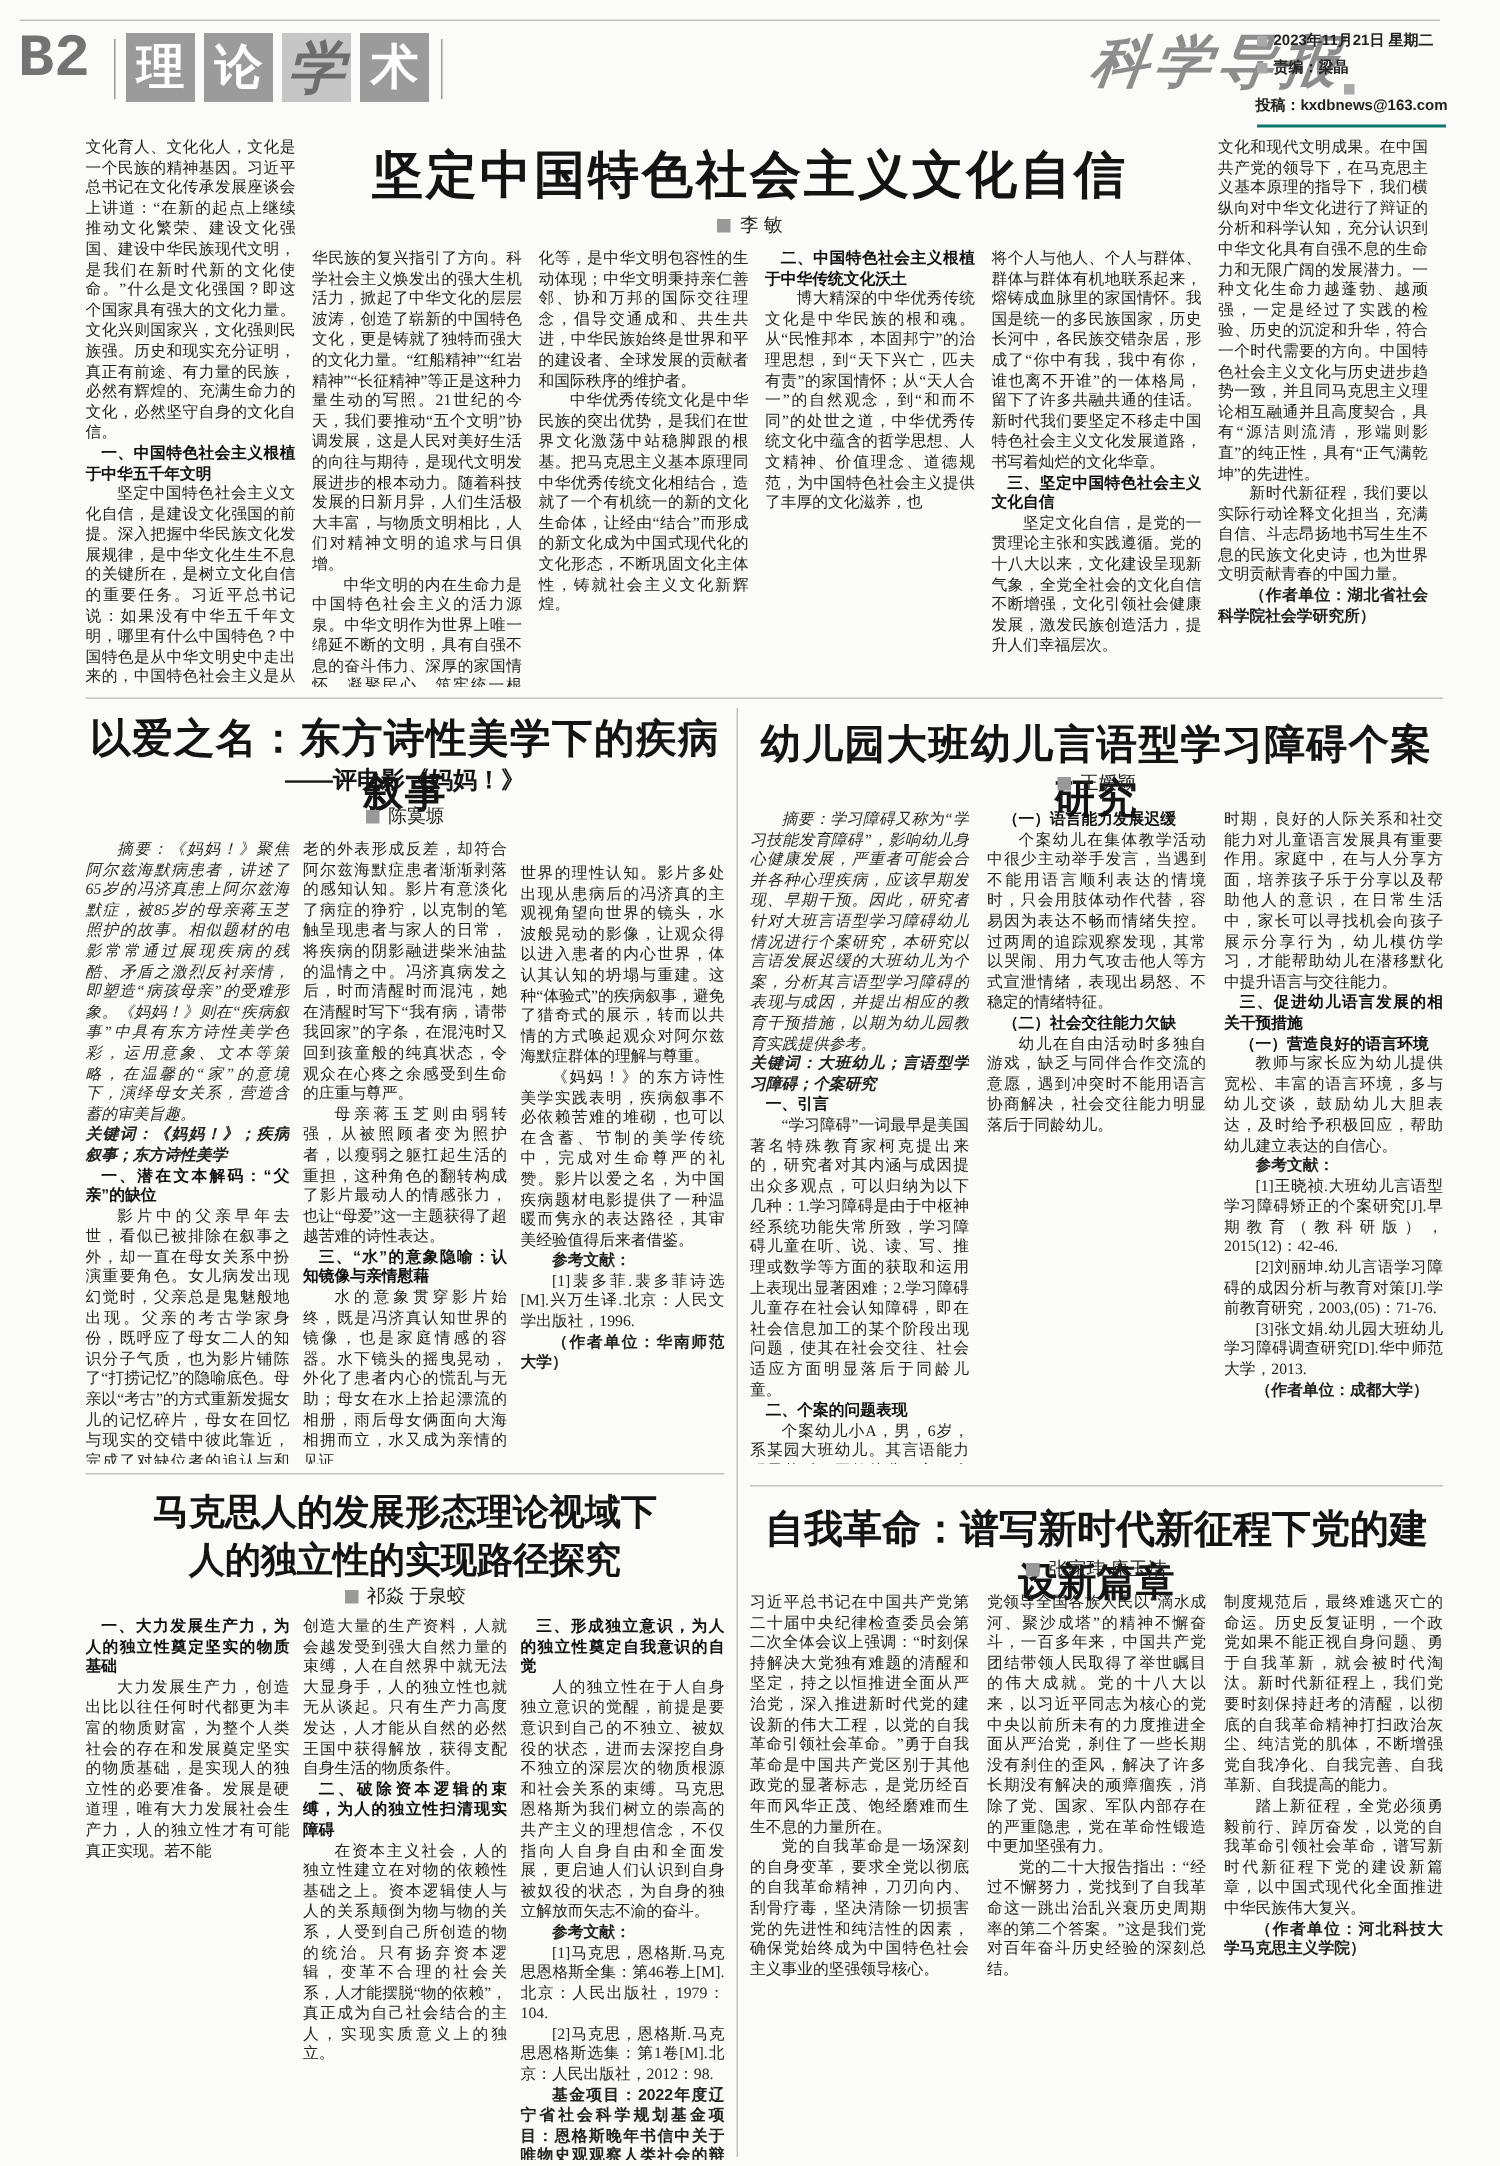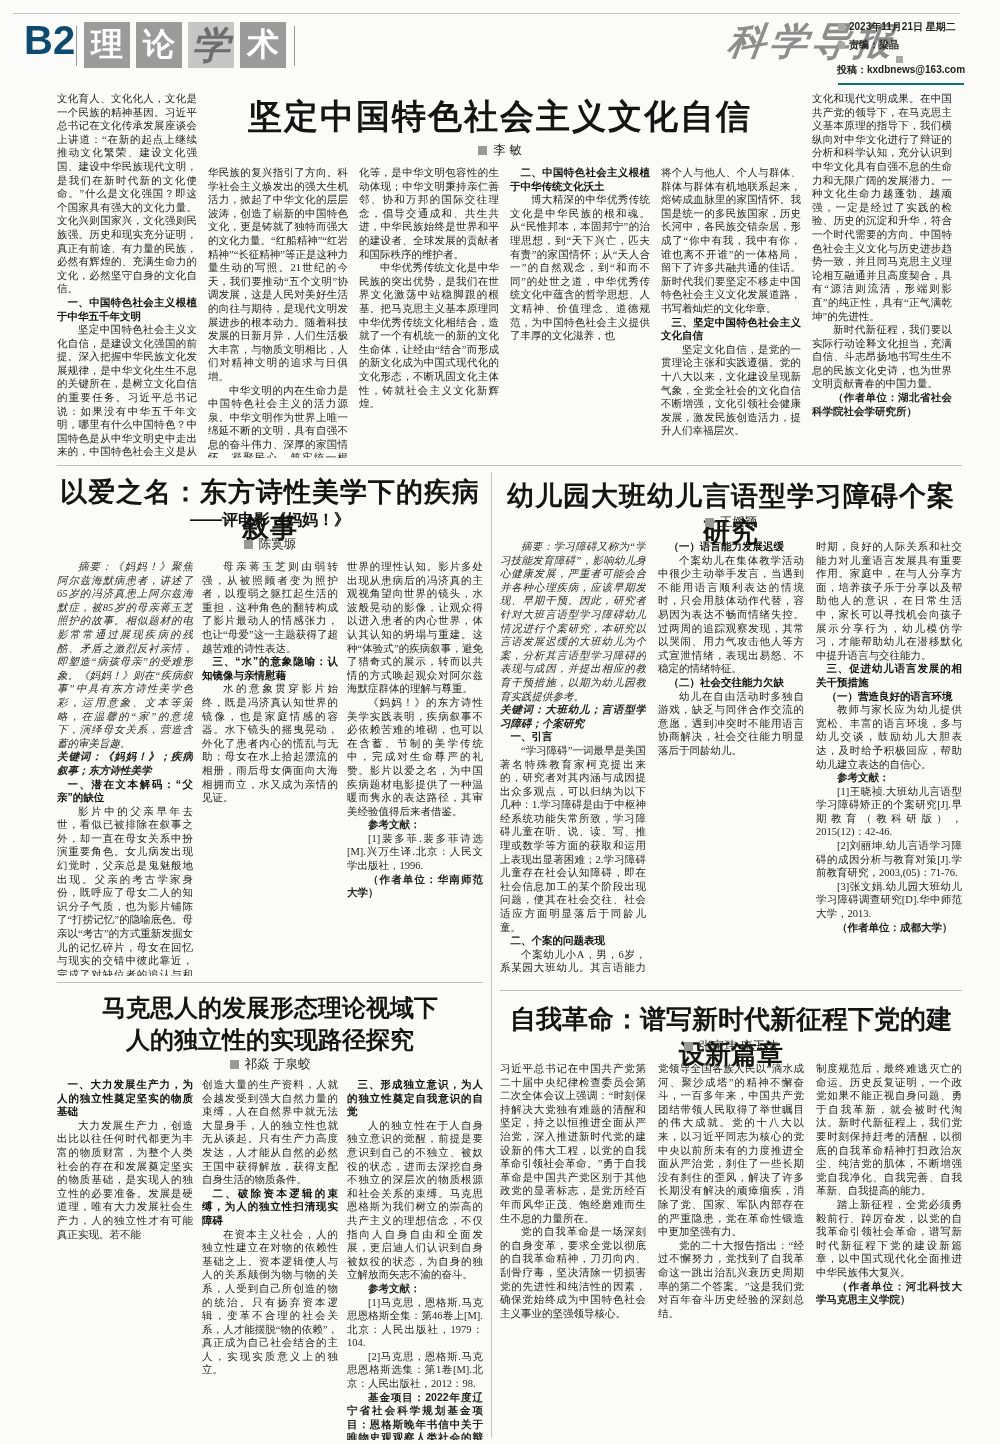--- a/index.html
+++ b/index.html
@@ -1,21 +1,21 @@
 <!DOCTYPE html>
 <html><head>
 <meta charset="utf-8">
 <style>
   html,body{margin:0;padding:0;background:#e8e8e6;}
   .page{position:relative;width:1000px;height:1444px;background:#fbfbf9;margin:0 auto;
         font-family:"Liberation Serif",serif;color:#1c1c1c;overflow:hidden;}
   .rule{position:absolute;background:#c2c2c0;}
   
   .pageno{position:absolute;left:12px;top:18px;font-size:40px;font-weight:bold;
-          font-family:Liberation Sans, sans-serif;color:#0c4a6e;margin-left:12px;}
+          font-family:Liberation Mono, monospace;color:#737373;}
   .mast-vline{position:absolute;width:1px;background:#9a9a9a;}
   .secbox-wrap{position:absolute;left:84px;top:22px;display:flex;gap:6px;}
   .secbox{width:46px;height:46px;background:#9b9b9b;color:#fff;display:flex;align-items:center;
           justify-content:center;font-size:32px;font-weight:bold;font-family:"Liberation Sans",sans-serif;}
   .secbox.calli{background:#c6c6c6;color:#6d6d6d;font-family:"Liberation Serif",serif;
           font-style:italic;font-size:38px;transform:none;}
   .papername{position:absolute;left:728px;top:16px;width:115px;font-size:38px;font-weight:bold;
           font-style:italic;color:#8d8d8d;letter-spacing:4px;white-space:nowrap;
           font-family:"Liberation Serif",serif;transform:skewX(-8deg);}
   .infoblock{position:absolute;left:838px;top:20px;width:126px;font-size:10px;font-weight:bold;
@@ -115,25 +115,26 @@
   <div class="byline" style="left:57px;top:536px;width:426px;">
     <span class="sq"></span><span>陈寞塬</span>
   </div>
   <div class="col" style="left:57px;top:560px;width:136px;height:416px;">
       <div class="seg-abs">摘要：《妈妈！》聚焦阿尔兹海默病患者，讲述了65岁的冯济真患上阿尔兹海默症，被85岁的母亲蒋玉芝照护的故事。相似题材的电影常常通过展现疾病的残酷、矛盾之激烈反衬亲情，即塑造“病孩母亲”的受难形象。《妈妈！》则在“疾病叙事”中具有东方诗性美学色彩，运用意象、文本等策略，在温馨的“家”的意境下，演绎母女关系，营造含蓄的审美旨趣。</div>
       <div class="seg-kw">关键词：《妈妈！》；疾病叙事；东方诗性美学</div>
       <div class="seg-h">一、潜在文本解码：“父亲”的缺位</div>
       <div class="seg-p">影片中的父亲早年去世，看似已被排除在叙事之外，却一直在母女关系中扮演重要角色。女儿病发出现幻觉时，父亲总是鬼魅般地出现。父亲的考古学家身份，既呼应了母女二人的知识分子气质，也为影片铺陈了“打捞记忆”的隐喻底色。母亲以“考古”的方式重新发掘女儿的记忆碎片，母女在回忆与现实的交错中彼此靠近，完成了对缺位者的追认与和解。</div>
     </div>
   <div class="col" style="left:202px;top:560px;width:136px;height:416px;">
+      <div class="seg-pc">老的外表形成反差，却符合阿尔兹海默症患者渐渐剥落的感知认知。影片有意淡化了病症的狰狞，以克制的笔触呈现患者与家人的日常，将疾病的阴影融进柴米油盐的温情之中。冯济真病发之后，时而清醒时而混沌，她在清醒时写下“我有病，请带我回家”的字条，在混沌时又回到孩童般的纯真状态，令观众在心疼之余感受到生命的庄重与尊严。</div>
       <div class="seg-p">母亲蒋玉芝则由弱转强，从被照顾者变为照护者，以瘦弱之躯扛起生活的重担，这种角色的翻转构成了影片最动人的情感张力，也让“母爱”这一主题获得了超越苦难的诗性表达。</div>
       <div class="seg-h">三、“水”的意象隐喻：认知镜像与亲情慰藉</div>
       <div class="seg-p">水的意象贯穿影片始终，既是冯济真认知世界的镜像，也是家庭情感的容器。水下镜头的摇曳晃动，外化了患者内心的慌乱与无助；母女在水上拾起漂流的相册，雨后母女俩面向大海相拥而立，水又成为亲情的见证。</div>
     </div>
-  <div class="col" style="left:347px;top:560px;width:136px;height:416px;">
+  <div class="col" style="left:347px;top:576px;width:136px;height:416px;">
       <div class="seg-pc">世界的理性认知。影片多处出现从患病后的冯济真的主观视角望向世界的镜头，水波般晃动的影像，让观众得以进入患者的内心世界，体认其认知的坍塌与重建。这种“体验式”的疾病叙事，避免了猎奇式的展示，转而以共情的方式唤起观众对阿尔兹海默症群体的理解与尊重。</div>
       <div class="seg-p">《妈妈！》的东方诗性美学实践表明，疾病叙事不必依赖苦难的堆砌，也可以在含蓄、节制的美学传统中，完成对生命尊严的礼赞。影片以爱之名，为中国疾病题材电影提供了一种温暖而隽永的表达路径，其审美经验值得后来者借鉴。</div>
       <div class="seg-refh">参考文献：</div>
       <div class="seg-ref">[1]裴多菲.裴多菲诗选[M].兴万生译.北京：人民文学出版社，1996.</div>
       <div class="seg-attr">（作者单位：华南师范大学）</div>
     </div>
 
   <div class="headline" style="left:500px;top:478px;width:462px;font-size:27px;letter-spacing:1px;">幼儿园大班幼儿言语型学习障碍个案研究</div>
   <div class="byline" style="left:500px;top:514px;width:462px;">
     <span class="sq"></span><span>王媛颖</span>

